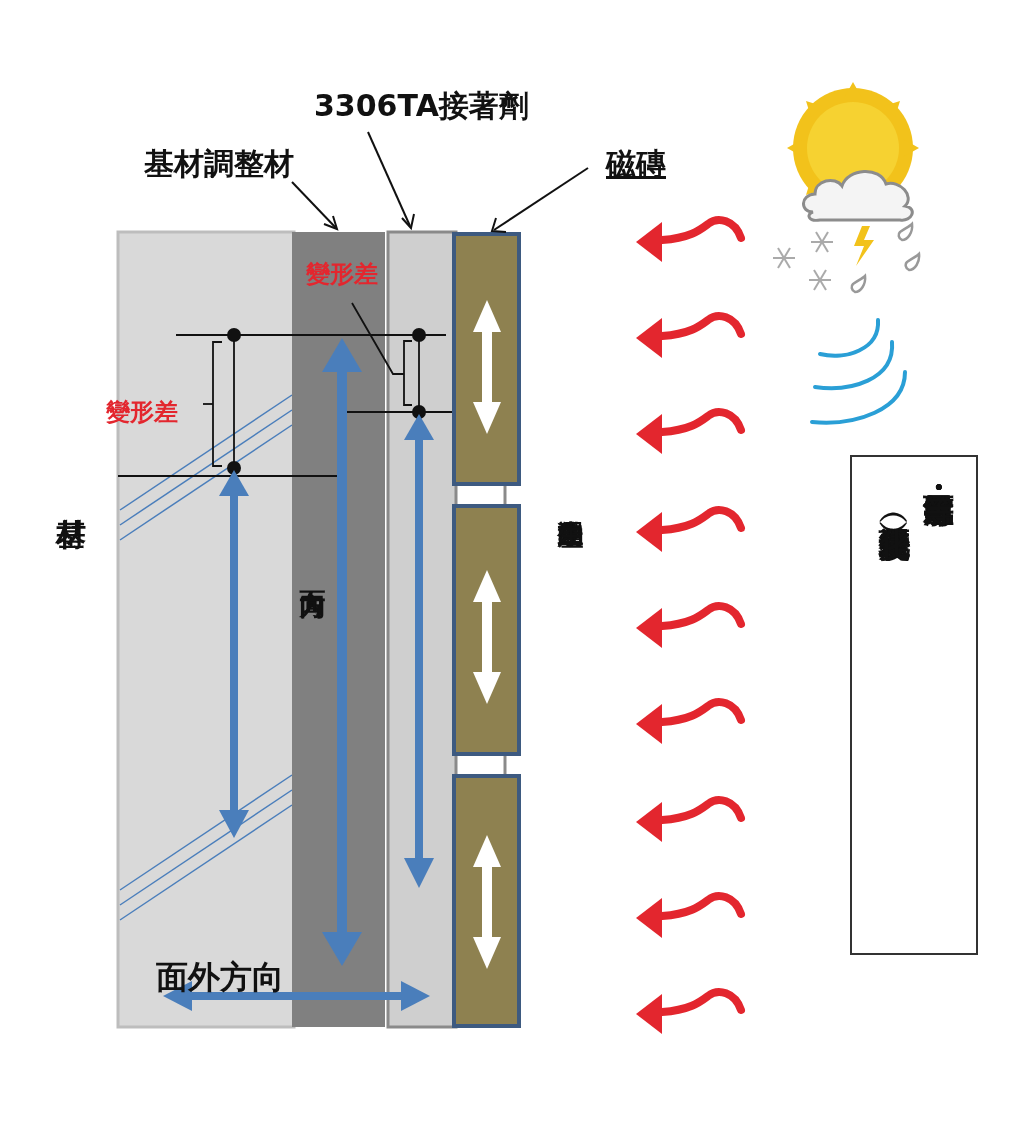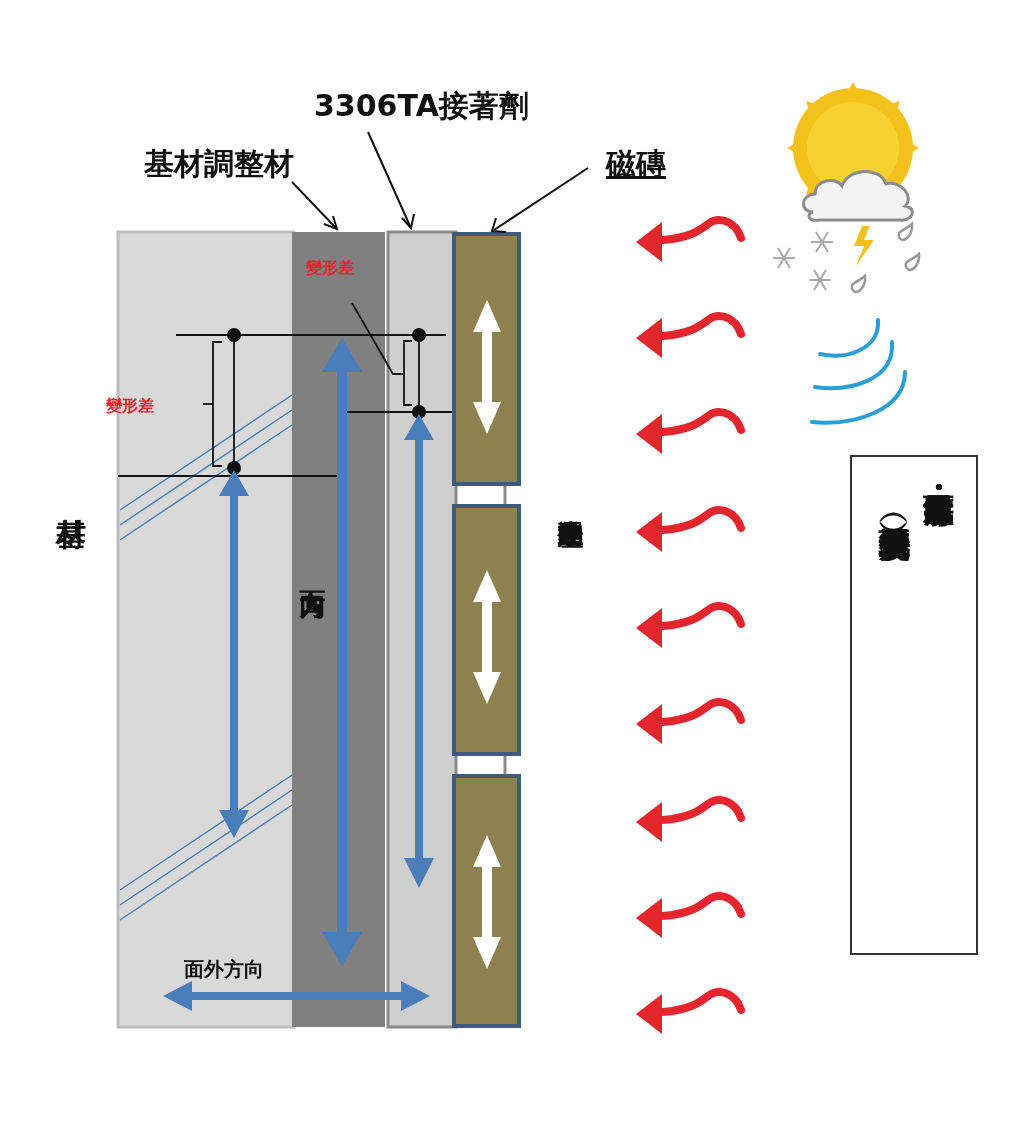--- a/index.html
+++ b/index.html
@@ -1,20 +1,20 @@
 <!DOCTYPE html>
 <html><head>
 <meta charset="utf-8">
 <style>
   html, body { margin: 0; padding: 0; background: #ffffff; }
   body { width: 1024px; height: 1127px; position: relative; overflow: hidden;
          font-family: "DejaVu Sans", "Liberation Sans", sans-serif; }
   .label { position: absolute; color: #111; font-weight: bold; white-space: nowrap; }
   .label-top { font-size: 30px; letter-spacing: 0px; }
-  .red { color: #e3262e; font-weight: bold; font-size: 16px; position: absolute; white-space: nowrap; font-family: Liberation Serif, serif; }
+  .red { color: #e3262e; font-weight: bold; font-size: 24px; position: absolute; white-space: nowrap; font-family: Liberation Serif, serif; }
   .vtext { position: absolute; writing-mode: vertical-rl; text-orientation: upright; font-weight: bold; color: #111; white-space: nowrap; }
   svg { position: absolute; left: 0; top: 0; }
   .env-box { position: absolute; border: 2px solid #333; background: #fff; box-sizing: border-box; }
 </style>
 </head>
 <body>
 
 <svg width="1024" height="1127" viewBox="0 0 1024 1127">
   <defs>
     <marker id="bluehead" markerWidth="10" markerHeight="10" refX="5" refY="5" orient="auto" markerUnits="userSpaceOnUse">
@@ -199,18 +199,18 @@
 <div class="label label-top" style="left:104px; top:144px;margin-left:40px;">基材調整材</div>
 <div class="label label-top" style="left:606px; top:144px;text-decoration:underline;">磁磚</div>
 
 <div class="red" style="left:306px; top:258px;">變形差</div>
 <div class="red" style="left:106px; top:396px;">變形差</div>
 
 <div class="vtext" style="left:50px; top:494px; font-size:30px;">基材</div>
 <div class="vtext" style="left:296px; top:570px; font-size:26px;">面內方向</div>
 <div class="vtext" style="left:554px; top:500px; font-size:26px;">運動的產生</div>
 
-<div class="label" style="left:184px; top:956px; font-size:20px;">面外方向</div>
+<div class="label" style="left:156px; top:956px; font-size:32px;">面外方向</div>
 
 <div class="env-box" style="left:850px; top:455px; width:128px; height:500px;">
   <div class="vtext" style="right:16px; top:14px; font-size:31px; line-height:42px;">氣溫・日射・雨・風・雪等等</div>
   <div class="vtext" style="right:60px; top:46px; font-size:31px; line-height:42px;">外在環境（溫溼度）變化</div>
 </div>
 
 </body></html>

